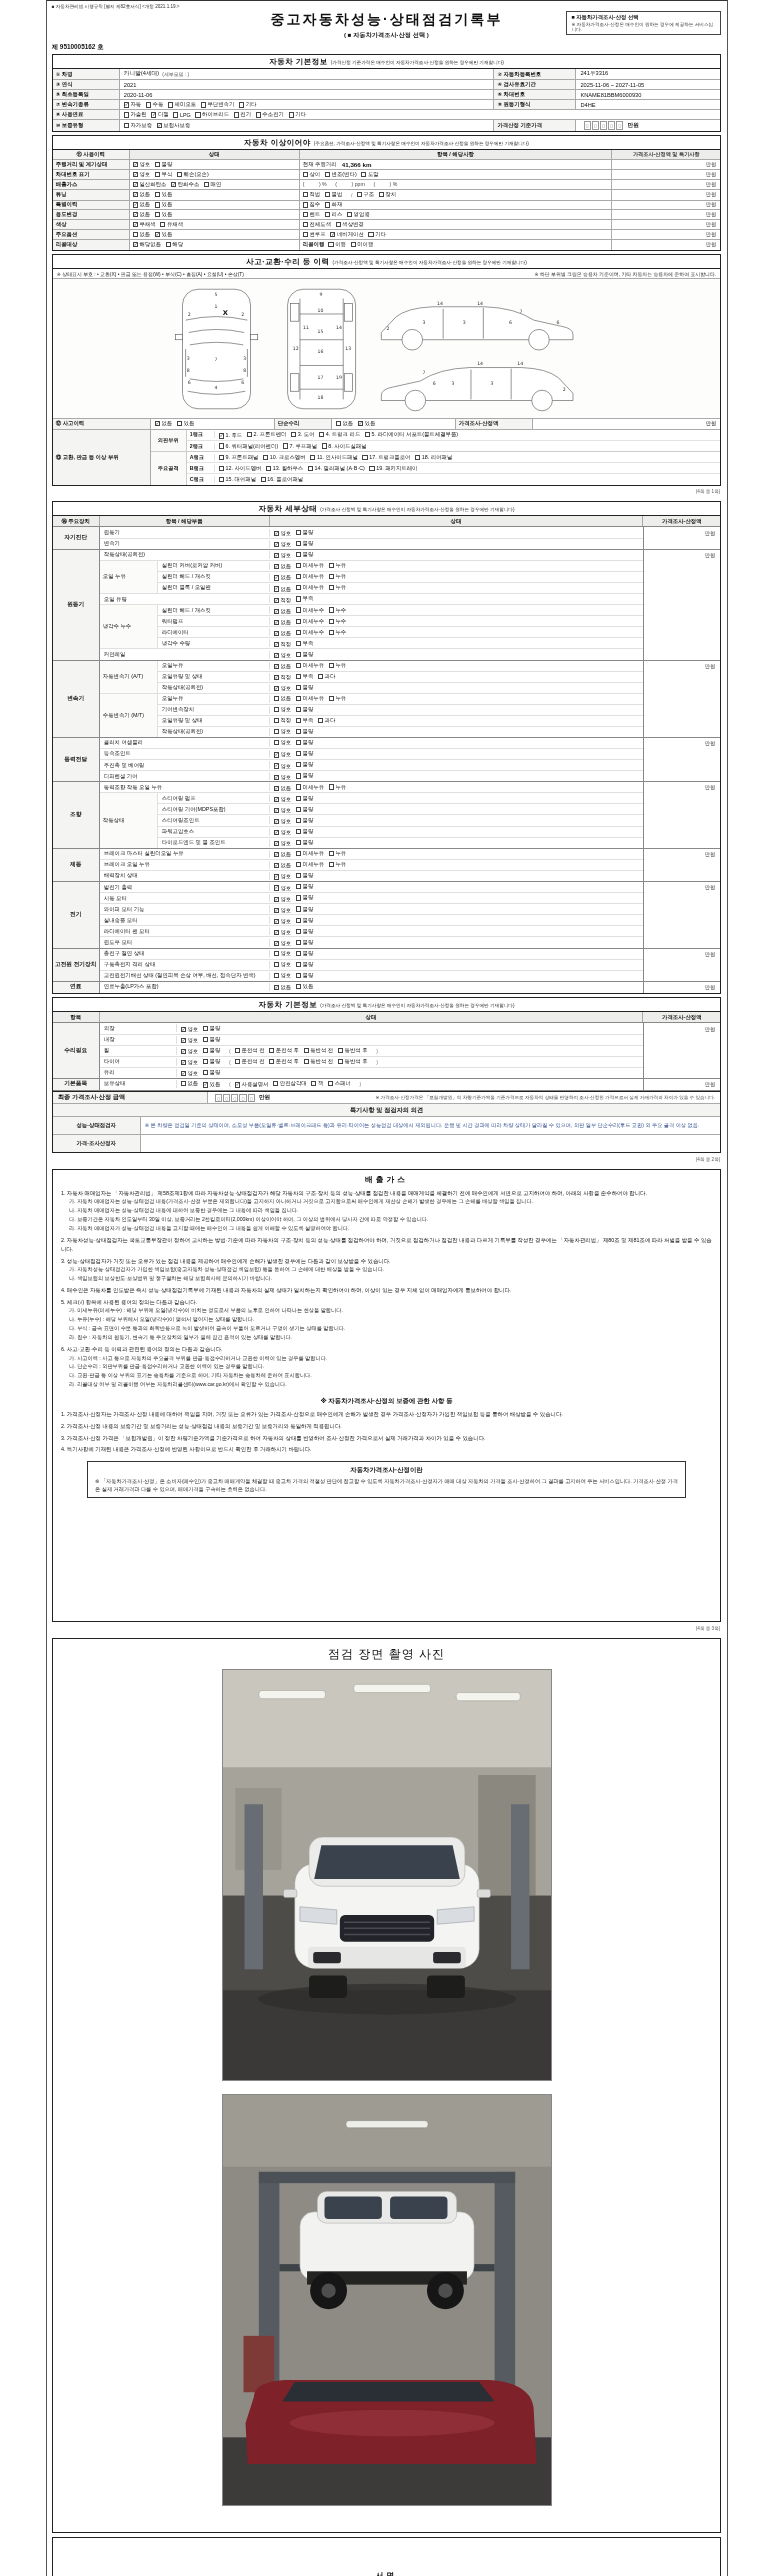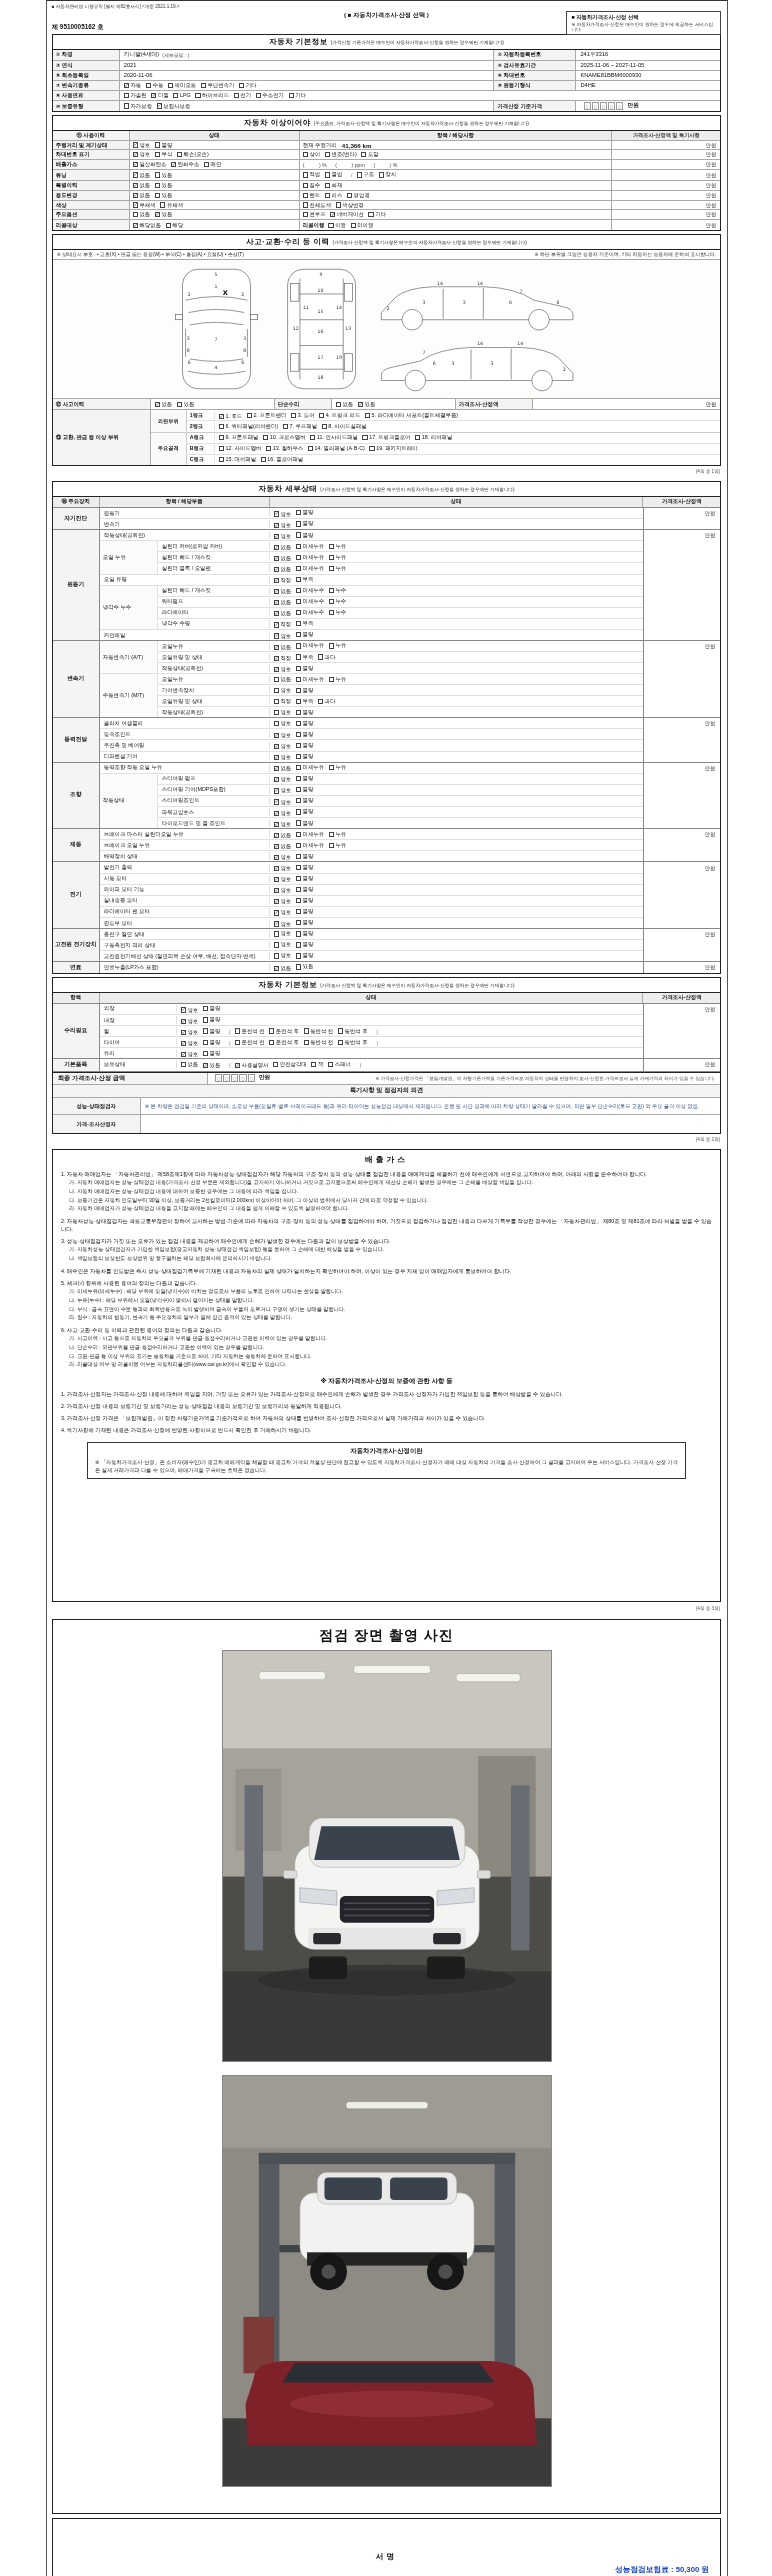--- a/index.html
+++ b/index.html
@@ -81,37 +81,38 @@
   .notice-box { border:1px solid #222; padding:5.2px 8.2px 7.2px; margin-bottom:4.1px; min-height:453px; }
   .notice-title { text-align:center; font-size:7.7px; font-weight:bold; letter-spacing:3.1px; margin-bottom:4.1px; }
   .n-item { font-size:5.4px; line-height:1.55; margin-top:3.6px; }
   .n-sub { font-size:5.2px; line-height:1.5; margin:1px 0 0 8.2px; color:#222; }
   .warranty-title { text-align:center; font-size:6.4px; font-weight:bold; margin:8.2px 0 2.1px; }
   .define-box { border:0.8px solid #333; margin:7.2px auto 0; width:92%; padding:4.1px 7.2px; }
   .define-title { text-align:center; font-weight:bold; font-size:6.4px; margin-bottom:2.1px; }
   .define-body { font-size:5.2px; line-height:1.55; color:#222; }
   
   .photo-box { border:1px solid #222; padding:5.2px 0 12.4px; text-align:center; margin-bottom:4.1px; }
-  .photo-title { font-size:14px; font-weight:bold; letter-spacing:1px; padding:2.1px 0 5.2px; }
+  .photo-title { font-size:12px; font-weight:normal; letter-spacing:1px; padding:2.1px 0 5.2px; }
   .photo-frame { width:330px; margin:0 auto 13.4px; border:0.5px solid #888; background:#222; line-height:0; }
   .photo-frame svg { width:100%; height:auto; }
   
   .sign-box { border:1px solid #222; min-height:72px; position:relative; margin-bottom:4.1px; }
   .sign-title { text-align:center; font-size:7.7px; font-weight:bold; letter-spacing:3.1px; padding-top:5.2px;margin-top:28px; }
   .fee { position:absolute; right:11.3px; bottom:14.4px; font-size:7.7px; font-weight:bold; color:#1746c8; }
   svg text { font-family:"DejaVu Sans",sans-serif; }
 </style>
 </head>
 <body>
 
 <div class="page">
 
   <div class="form-ref">■ 자동차관리법 시행규칙 [별지 제82호서식] &lt;개정 2021.1.19.&gt;</div>
 
   <div class="title-wrap">
+    <h1>중고자동차성능·상태점검기록부</h1>
     <div class="subtitle">( ■ 자동차가격조사·산정 선택 )</div>
     <div class="side-box">
       <div class="l1">■ 자동차가격조사·산정 선택</div>
       <div class="l2">※ 자동차가격조사·산정은 매수인이 원하는 경우에 제공하는 서비스입니다.</div>
     </div>
   </div>
 
   <div class="doc-no">제 9510005162 호</div>
 
   <section class="box">

